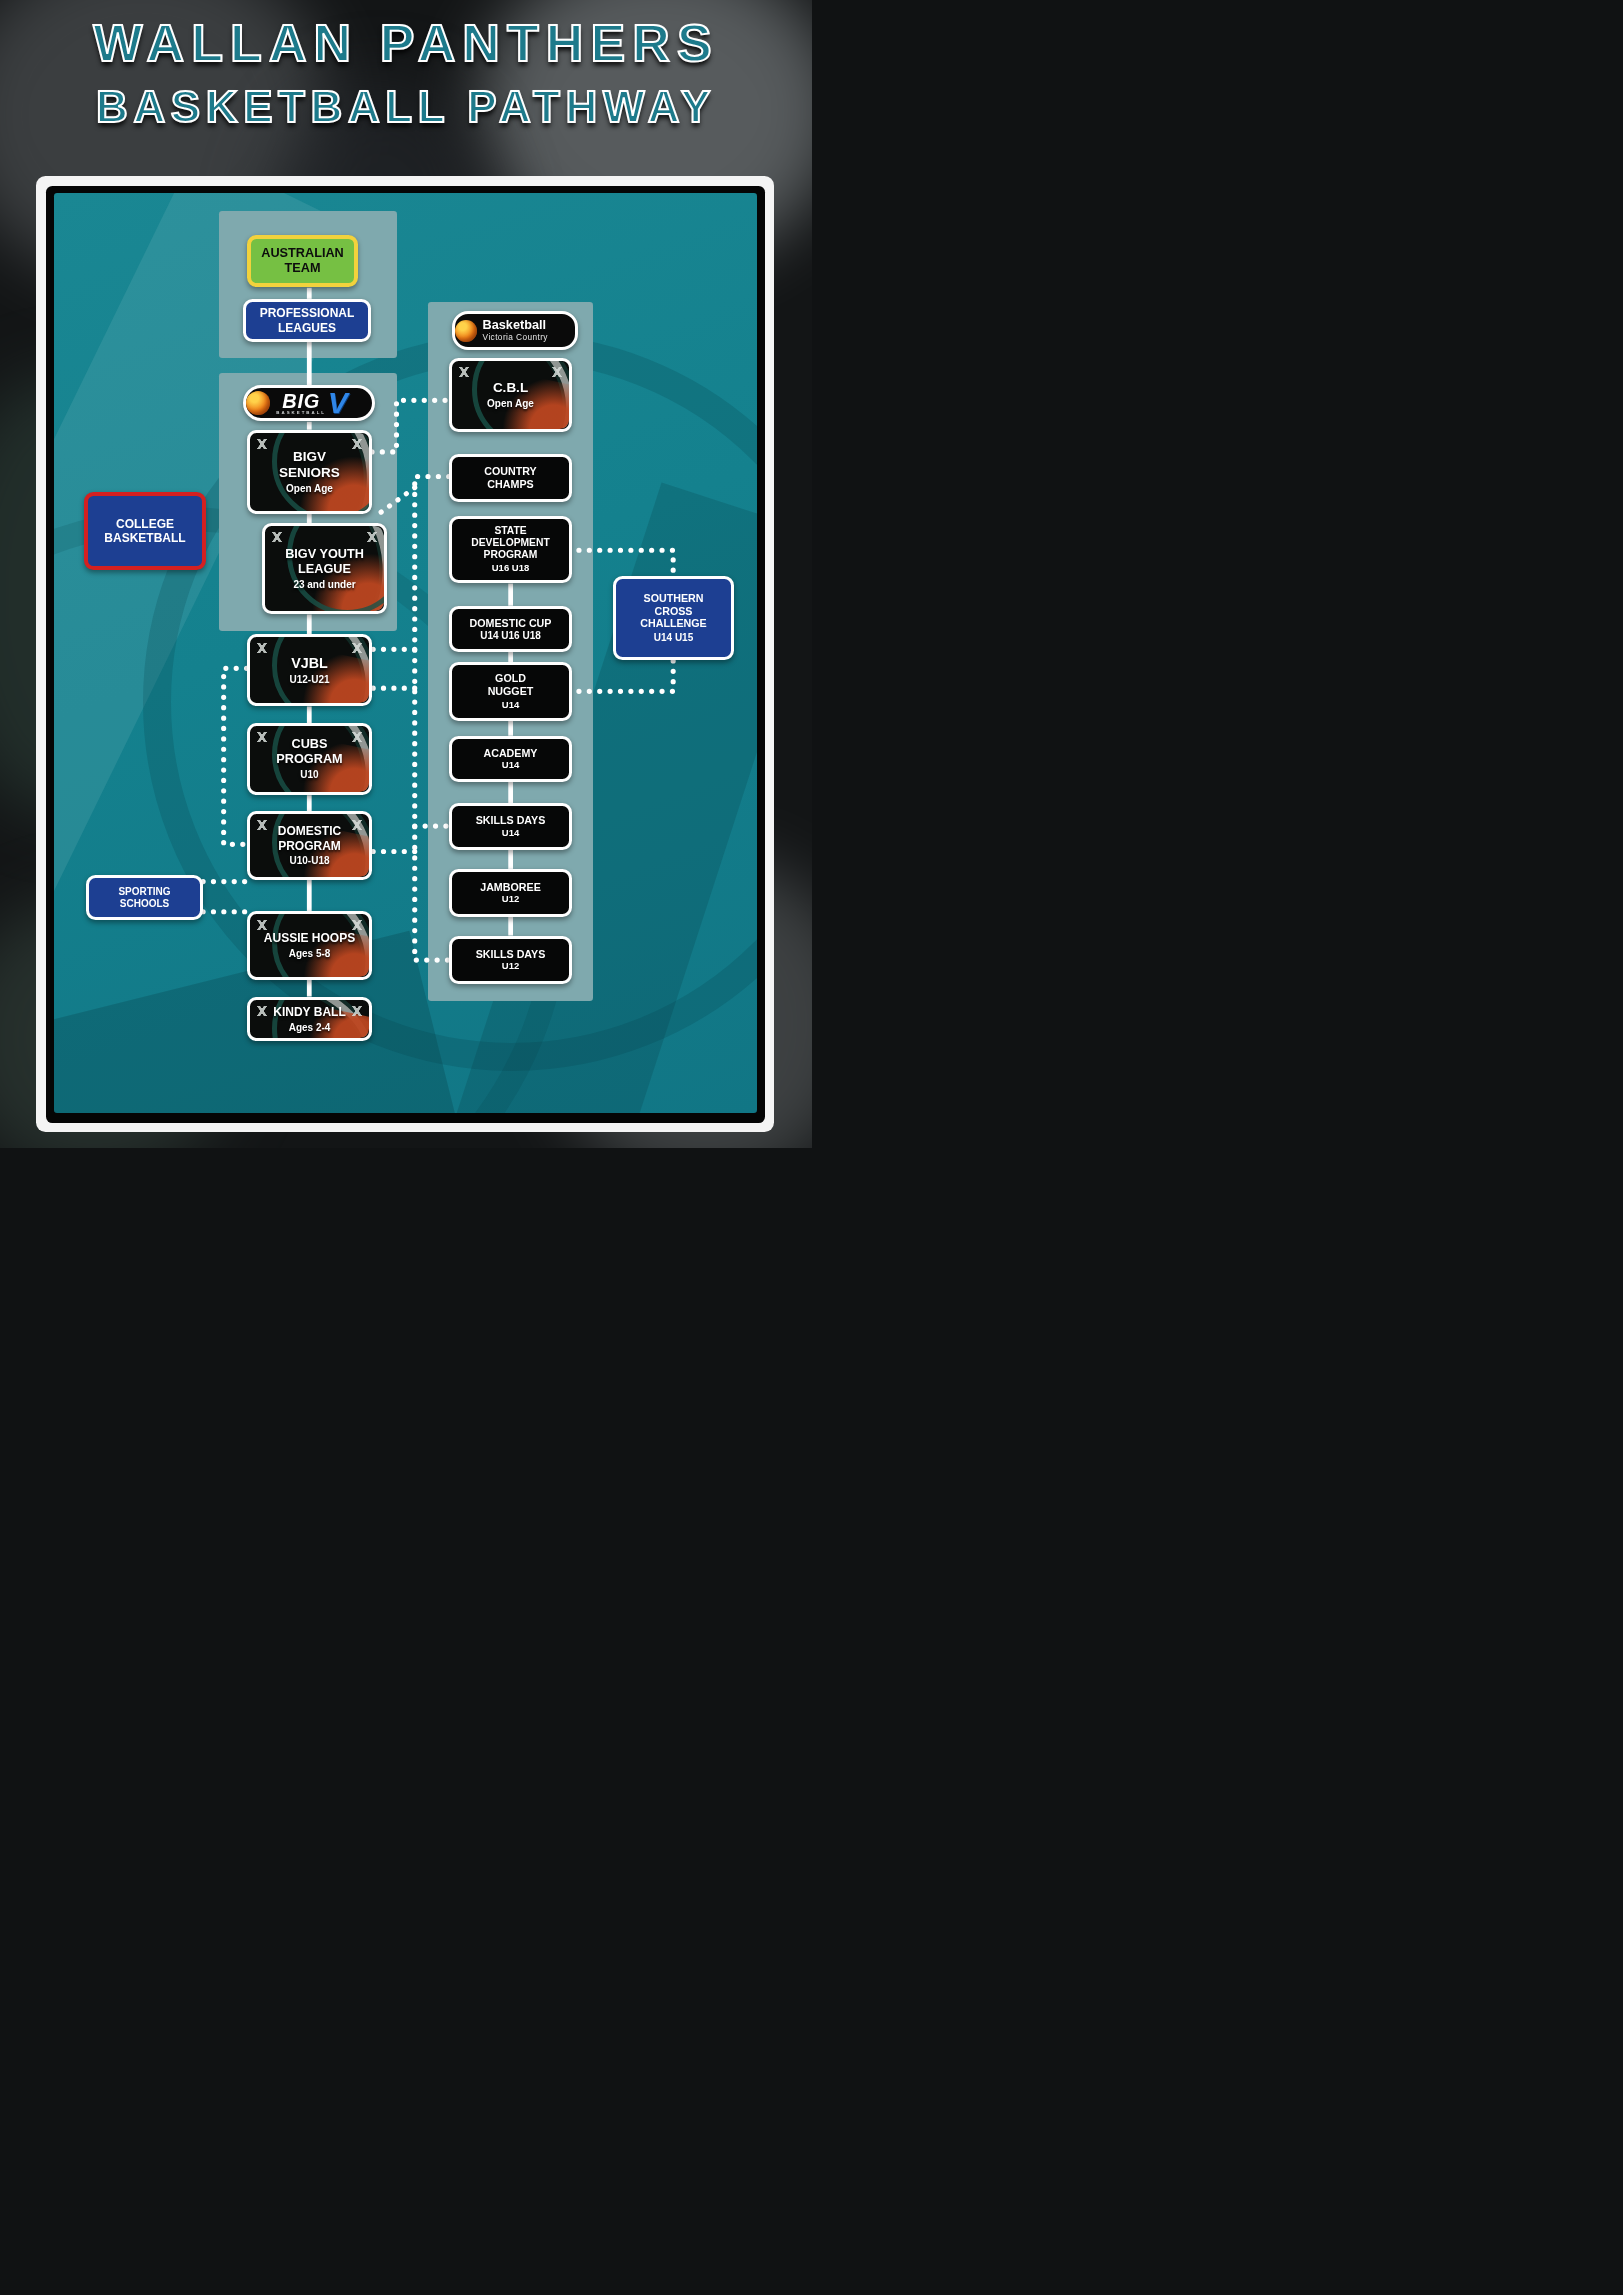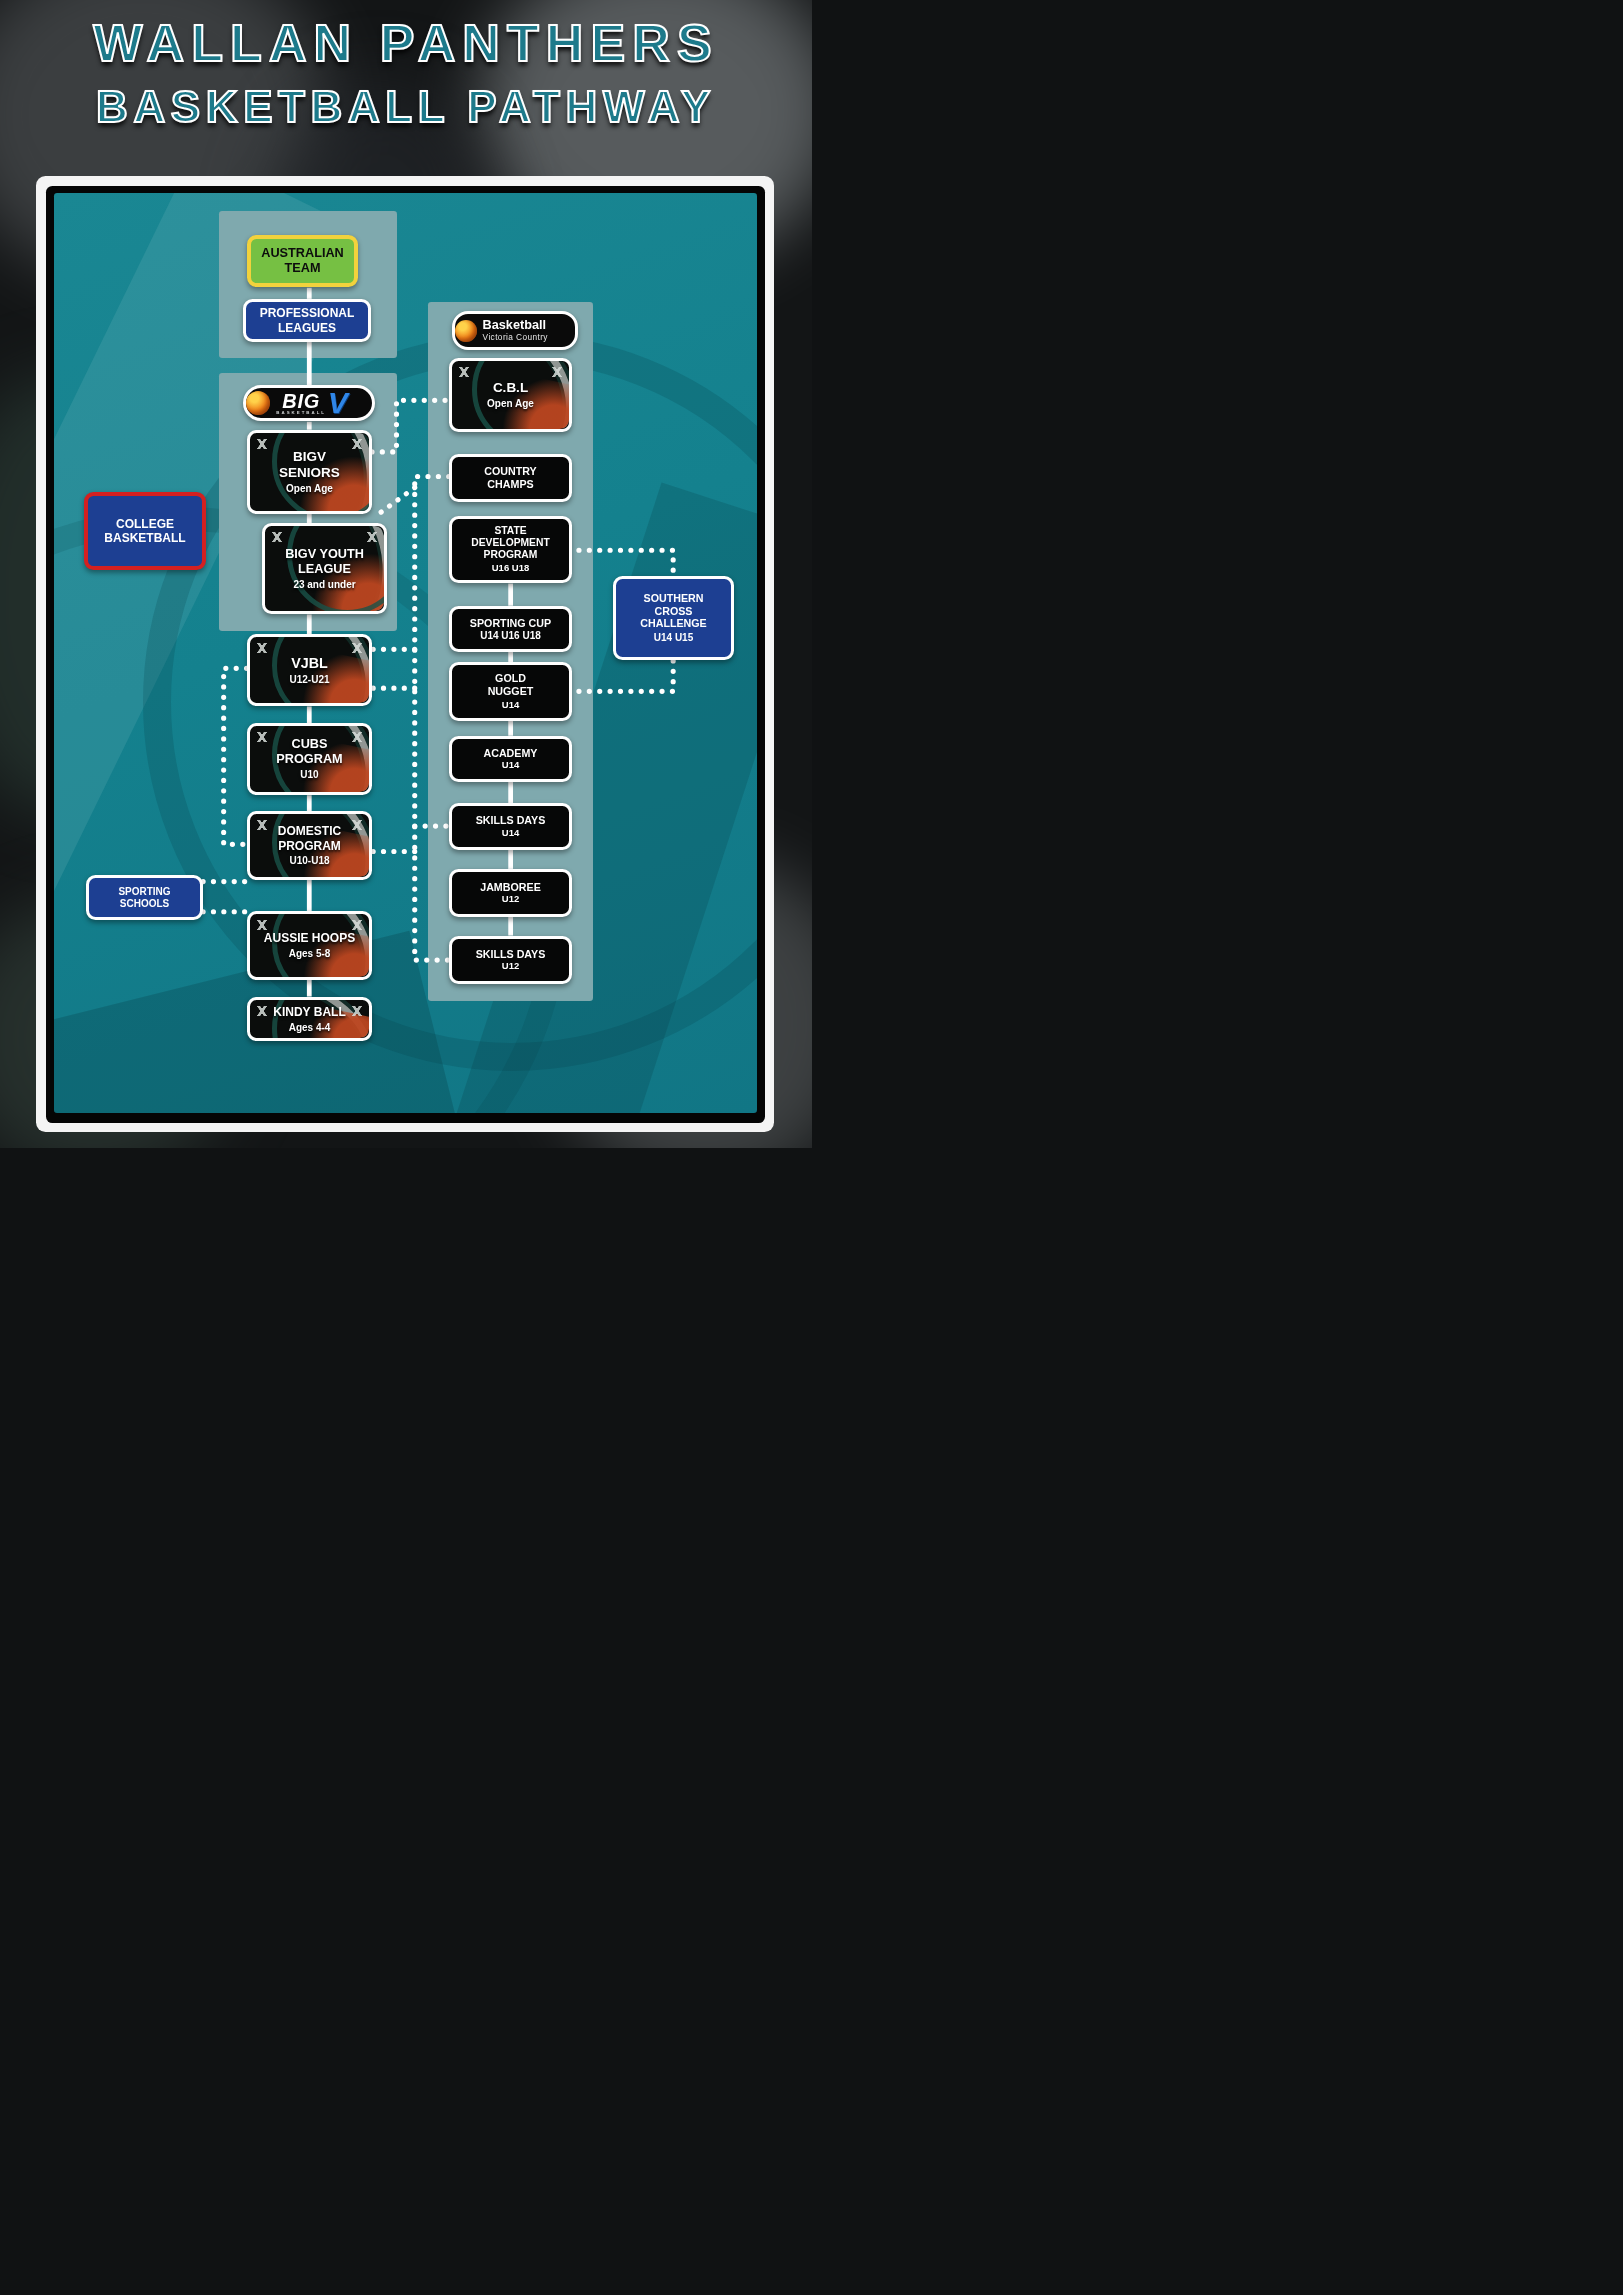--- a/index.html
+++ b/index.html
@@ -238,21 +238,21 @@
         <div class="bt" style="font-size:12px;">AUSSIE HOOPS</div>
         <div class="bs">Ages 5-8</div>
       </div>
 
       <div class="box panther" style="left:247px;top:997px;width:125px;height:44px;">
         <div class="art"></div>
         <div class="artcurve"></div>
         <div class="xm xmtl"></div>
         <div class="xm xmtr"></div>
         <div class="bt" style="font-size:12px;">KINDY BALL</div>
-        <div class="bs">Ages 4-4</div>
+        <div class="bs">Ages 2-4</div>
       </div>
 
       <div class="pill" style="left:452px;top:311px;width:126px;height:39px;border-radius:16px;">
         <div class="ball" style="width:22px;height:22px;margin-right:5.6px;"></div>
         <div style="display:flex;flex-direction:column;align-items:flex-start;">
           <span class="bvc-1">Basketball</span>
           <span class="bvc-2">Victoria Country</span>
         </div>
       </div>
 
@@ -268,21 +268,21 @@
       <div class="box black" style="left:449px;top:454px;width:123px;height:48px;">
         <div class="bt" style="font-size:10.7px;padding:0 24px;">COUNTRY CHAMPS</div>
       </div>
 
       <div class="box black" style="left:449px;top:516px;width:123px;height:67px;">
         <div class="bt" style="font-size:10.3px;padding:0 14.3px;">STATE DEVELOPMENT PROGRAM</div>
         <div class="bs" style="font-size:9.5px;">U16 U18</div>
       </div>
 
       <div class="box black" style="left:449px;top:606px;width:123px;height:46px;">
-        <div class="bt" style="font-size:10.7px;">SPORTING CUP</div>
+        <div class="bt" style="font-size:10.7px;">DOMESTIC CUP</div>
         <div class="bs" style="font-size:10px;margin-top:0.8px;">U14 U16 U18</div>
       </div>
 
       <div class="box black" style="left:449px;top:662px;width:123px;height:59px;">
         <div class="bt" style="font-size:10.7px;width:56px;">GOLD NUGGET</div>
         <div class="bs" style="font-size:9.5px;">U14</div>
       </div>
 
       <div class="box black" style="left:449px;top:736px;width:123px;height:46px;">
         <div class="bt" style="font-size:10.7px;">ACADEMY</div>

